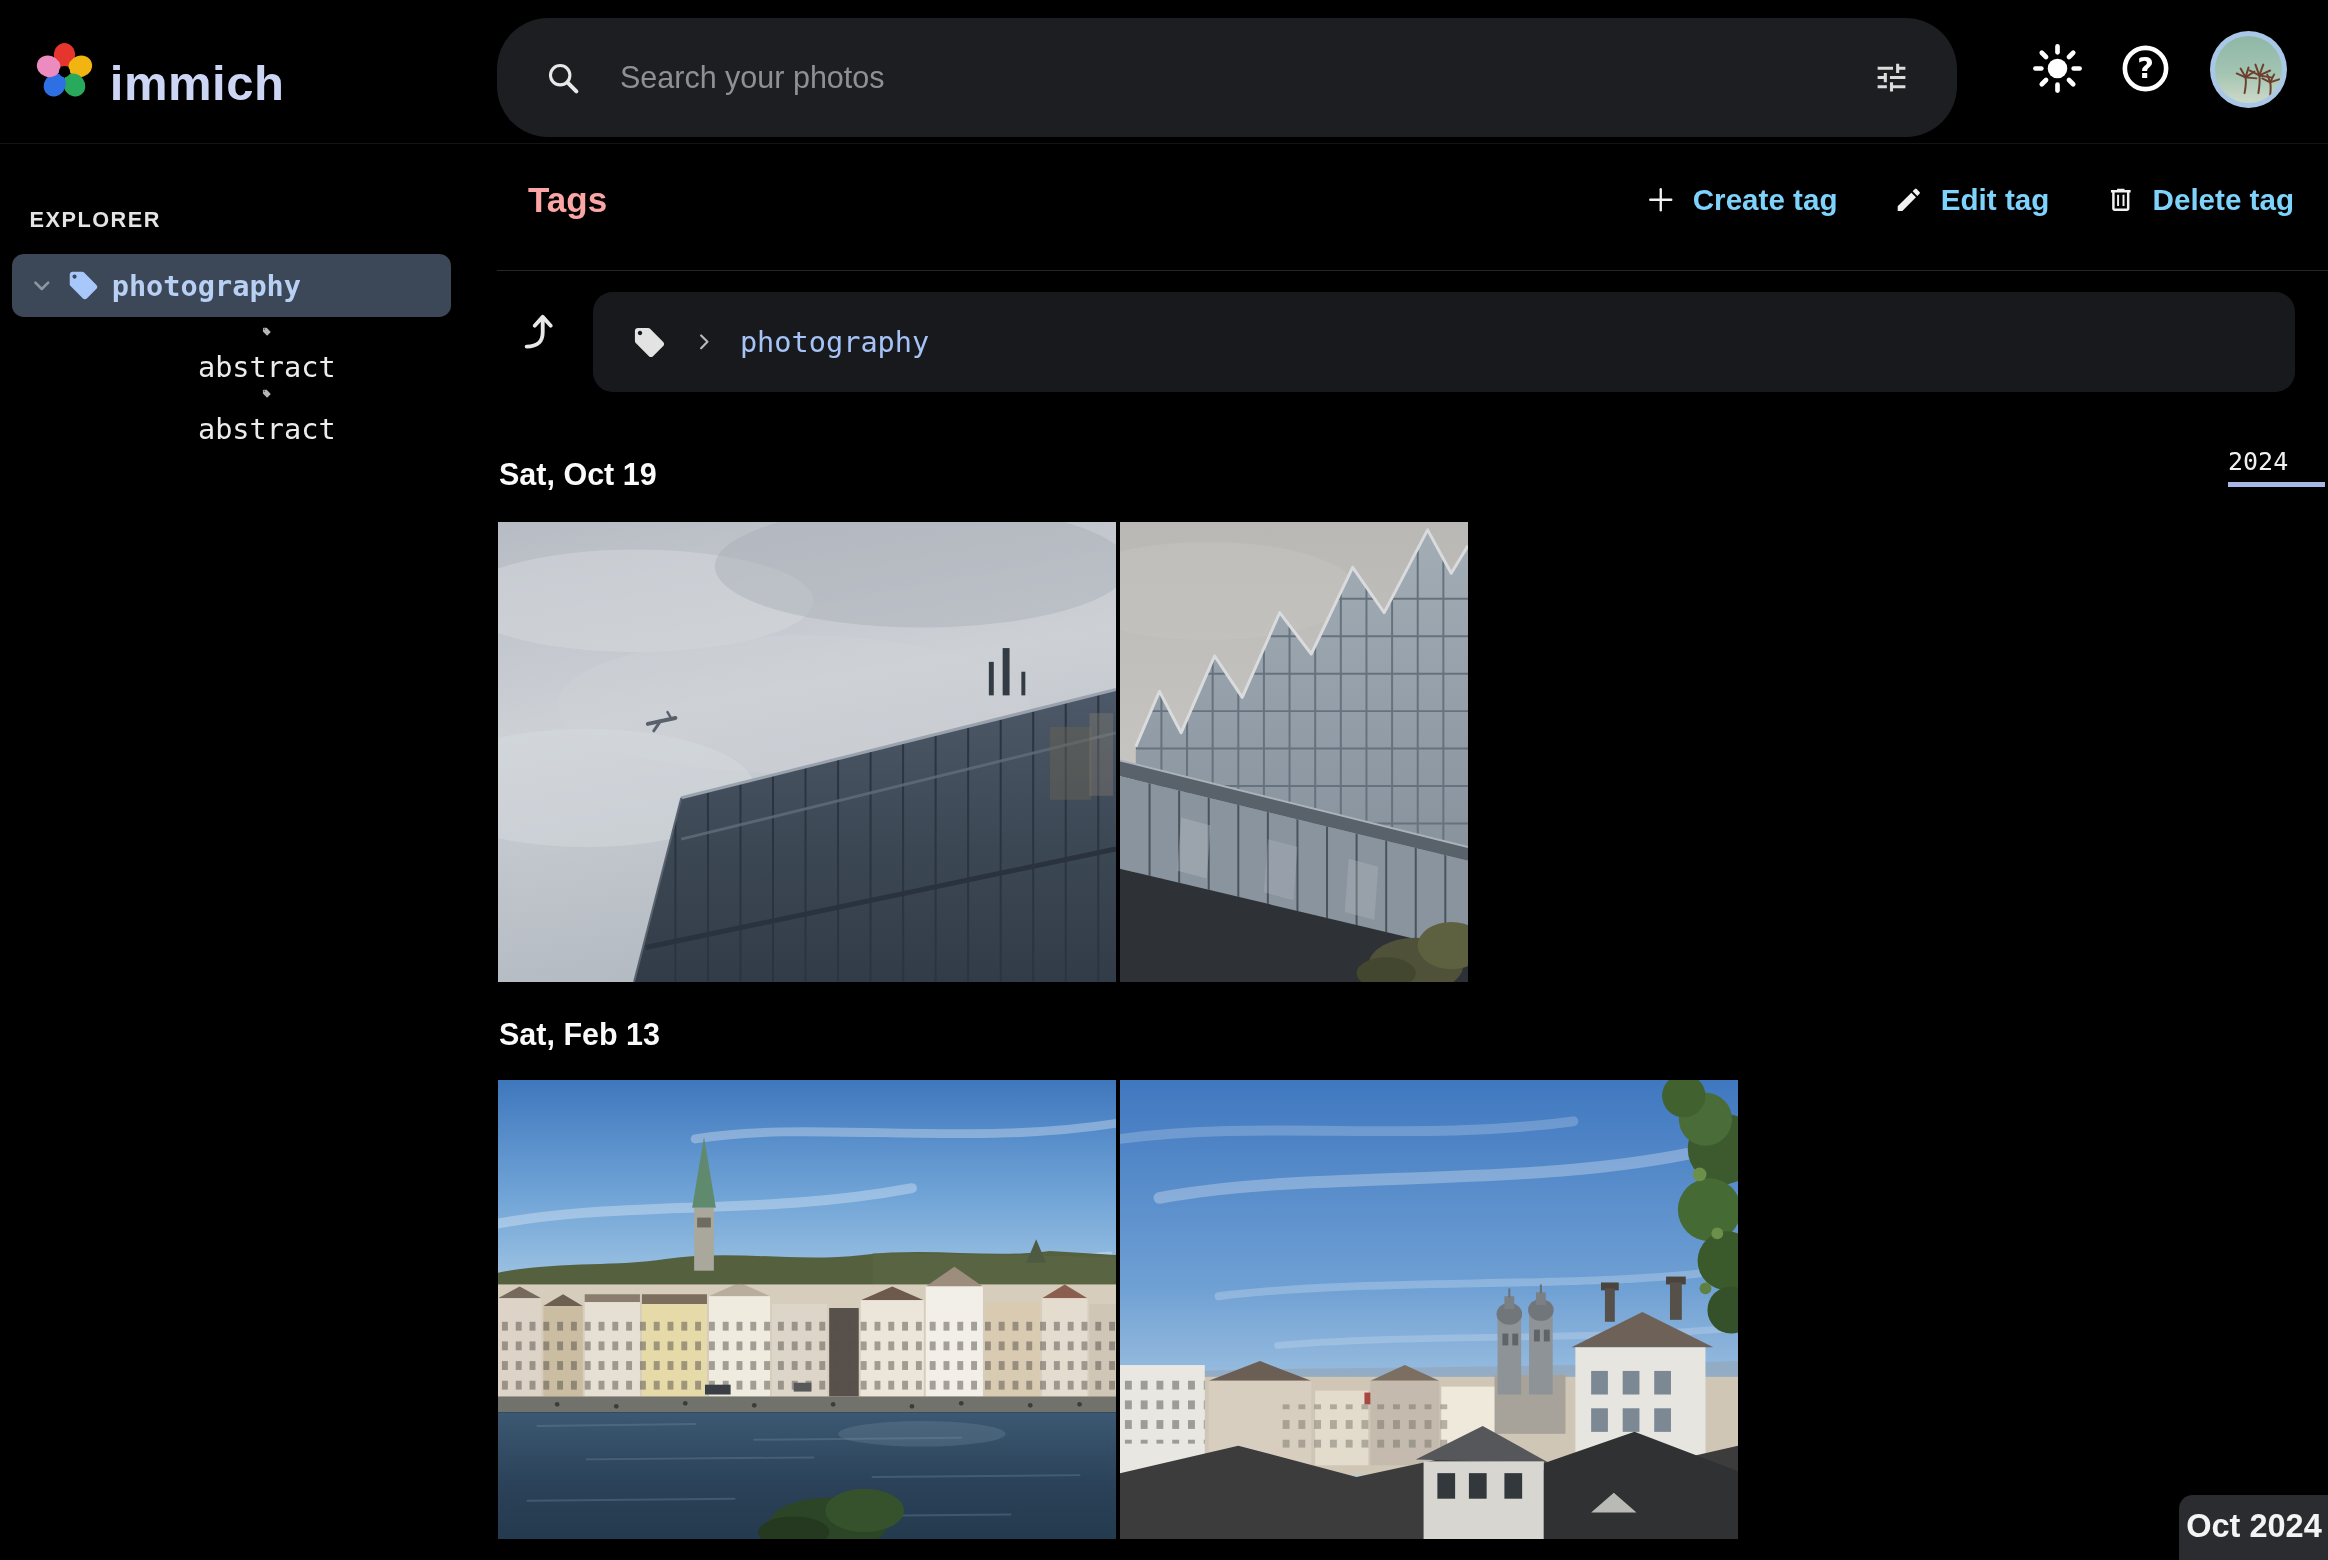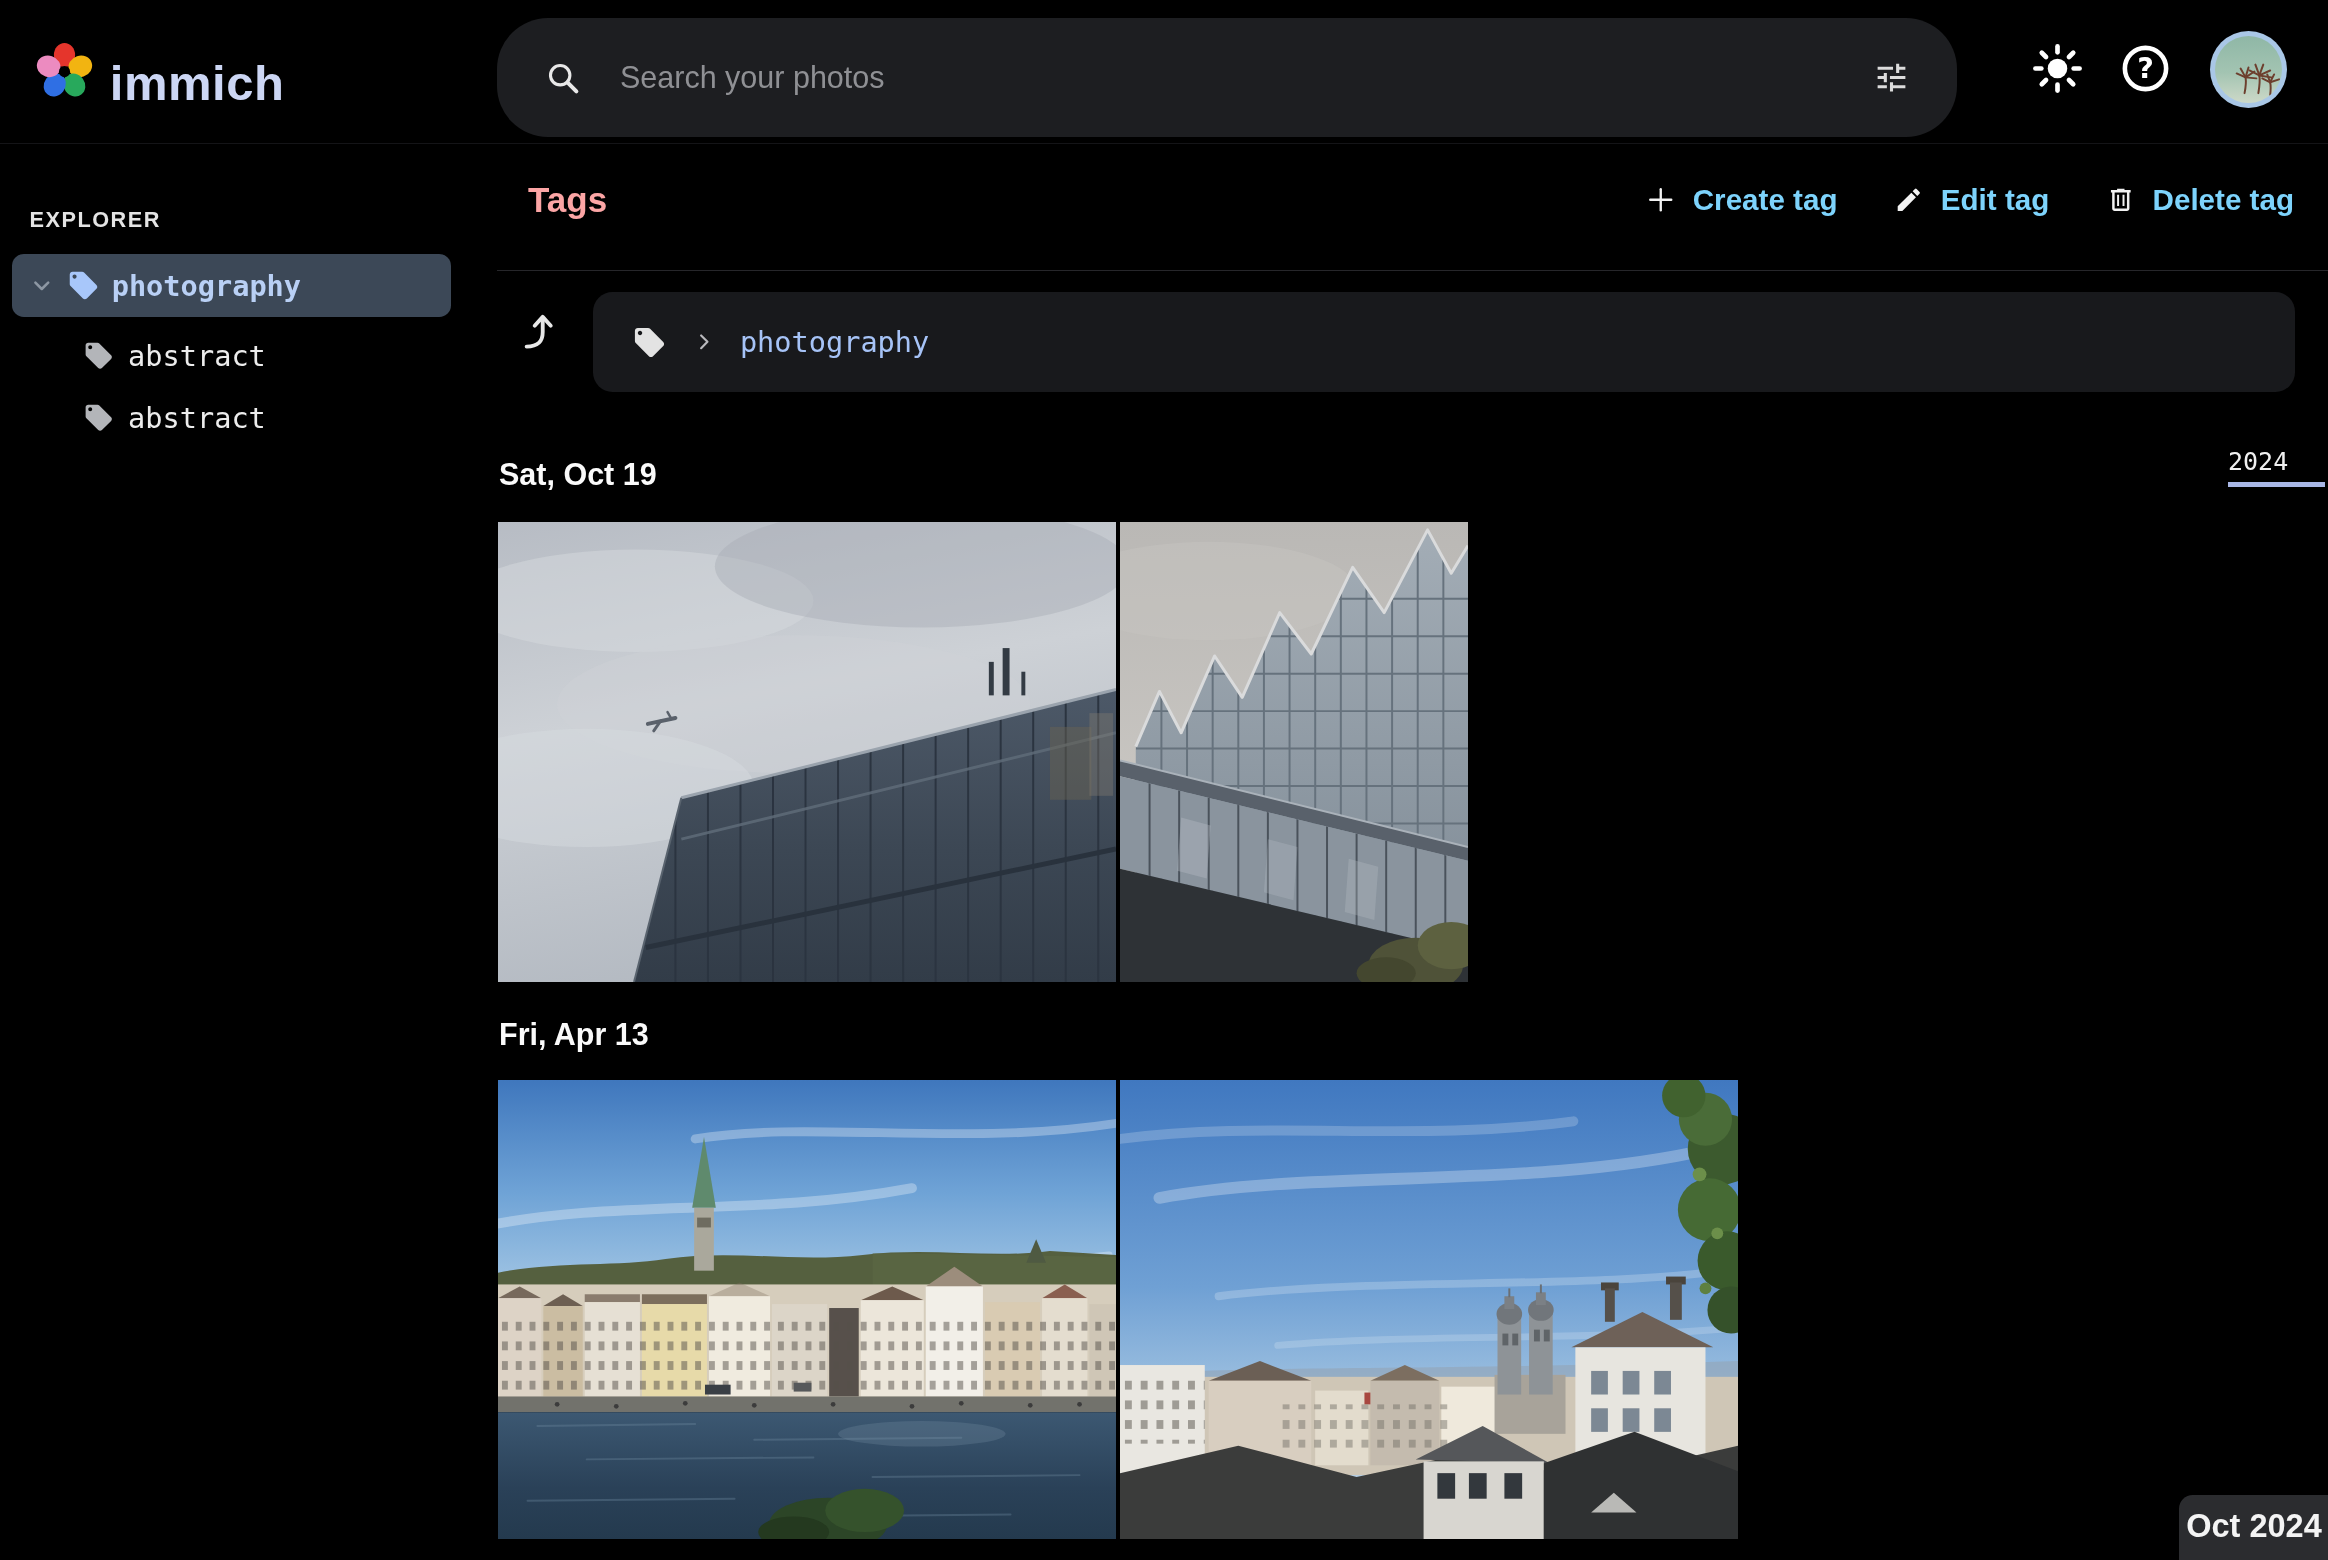--- a/index.html
+++ b/index.html
@@ -34,21 +34,21 @@
               background:linear-gradient(180deg,#8fb7a6 0%,#a3c4b2 55%,#cdd9c8 100%); position:relative; }
 
   
   .sidebar { position:absolute; top:144px; left:0; width:497px; bottom:0; }
   .explorer-label { position:absolute; left:29.6px; top:63px; font-size:21.7px; font-weight:700; letter-spacing:1.5px; color:#e4e4e4; }
   .tree-row { position:absolute; left:11.8px; width:439px; height:63px; display:flex; align-items:center; border-radius:11.8px; cursor:pointer; }
   .tree-row.selected { background:#3c4857; }
   .tree-row .lbl { font-size:28.6px; color:#ececec; }
   .tree-row.selected .lbl { color:#b9d0f5; font-weight:700; }
   .row-photography { top:110px; padding-left:17.7px; gap:11.8px; }
-  .row-child { height:57px; padding-left:71px; gap:13.8px; }
+  .row-child { height:57px; padding-left:71px; gap:13.8px;flex-direction:column; }
   .row-abstract { top:183px; }
   .row-building { top:245px; }
 
   
   .page-title { position:absolute; left:528px; top:180px; font-size:35px; font-weight:700; color:#fca5a5; }
   .tag-actions { position:absolute; right:35px; top:183px; display:flex; align-items:center; gap:57px; }
   .tag-actions .act { display:flex; align-items:center; gap:16.7px; background:none; border:none; cursor:pointer; color:#f2f2f2; }
   .tag-actions .act span { font-size:29.6px; font-weight:600; color:#7dd3fc; font-family:"Liberation Sans",sans-serif; }
   .header-divider { position:absolute; left:497px; right:0; top:270px; height:1px; background:#26262a; }
 
@@ -362,21 +362,21 @@
       <polygon points="150,322 180,330 176,384 146,376" fill="#b9c1c8" opacity="0.28"></polygon>
       <polygon points="232,342 262,350 258,404 228,396" fill="#b9c1c8" opacity="0.3"></polygon>
     </g>
     <polygon points="0,352 353,436 353,467 0,467" fill="#2e3236"></polygon>
     <ellipse cx="300" cy="450" rx="48" ry="28" fill="#4f5238"></ellipse>
     <ellipse cx="336" cy="430" rx="34" ry="24" fill="#5d6140"></ellipse>
     <ellipse cx="270" cy="458" rx="30" ry="16" fill="#44472f"></ellipse>
   </svg>
 </div>
 
-<div class="group-date gd2">Fri, Apr 13</div>
+<div class="group-date gd2">Sat, Feb 13</div>
 
 <div class="photo p3" role="img" aria-label="Zurich Limmat riverfront with historic buildings and green church spire">
   <svg viewBox="0 0 627 467" preserveAspectRatio="none">
     <defs>
       <linearGradient id="p3sky" x1="0" y1="0" x2="0" y2="1">
         <stop offset="0" stop-color="#3f77bd"></stop>
           <stop offset="0.5" stop-color="#6fa3d6"></stop>
           <stop offset="1" stop-color="#aacbe6"></stop>
       </linearGradient>
       <linearGradient id="p3water" x1="0" y1="0" x2="0" y2="1">

